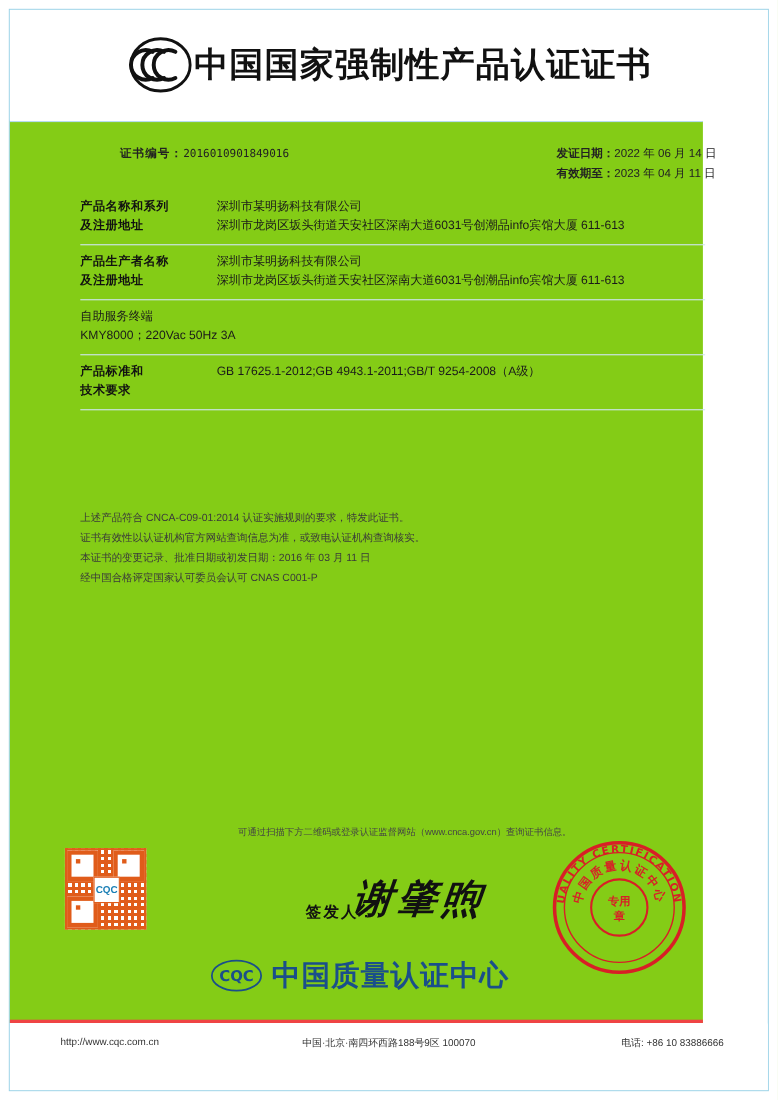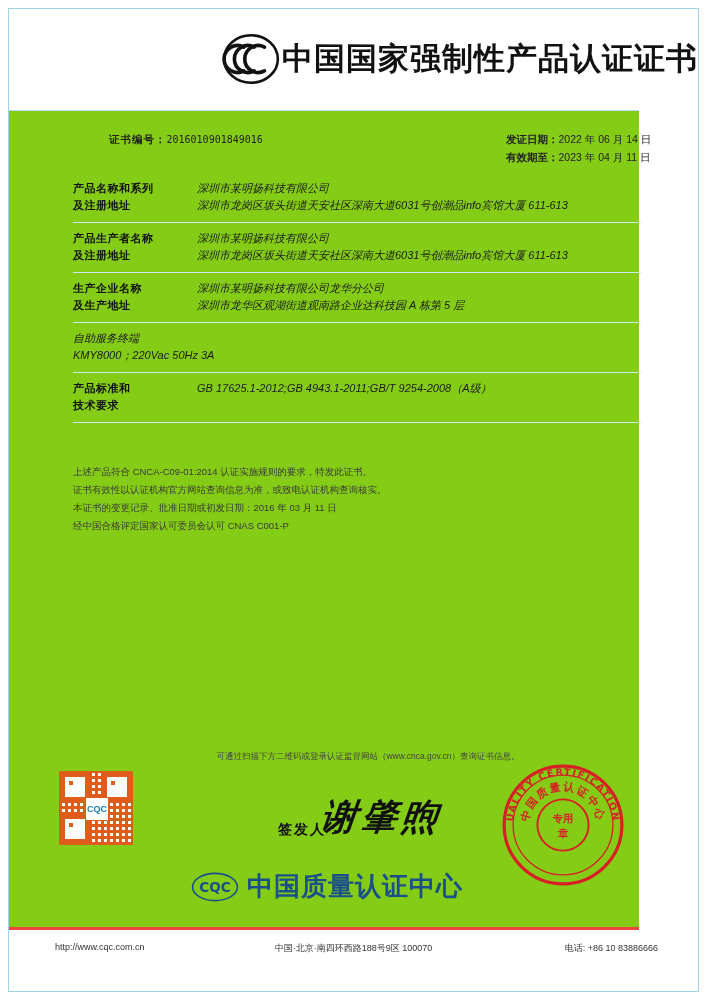--- a/index.html
+++ b/index.html
@@ -30,21 +30,21 @@
   
   .header {
     position: absolute;
     left: 9px;
     top: 9px;
     width: 689px;
     height: 100px;
     background: #ffffff;
     display: flex;
     align-items: center;
-    justify-content: flex-end;
+    justify-content: center;
   }
   .ccc-logo {
     width: 62px;
     height: 58px;
   }
   .header-title {
     font-family: "DejaVu Sans", "Liberation Sans", sans-serif;
     font-size: 31px;
     font-weight: bold;
     letter-spacing: 1px;
@@ -117,21 +117,20 @@
     font-weight: bold;
     color: #111;
     line-height: 17px;
     letter-spacing: 0.5px;
   }
   .field-value {
     flex: 1;
     font-size: 11px;
     color: #1a1a1a;
     line-height: 17px;
-    font-style: italic;
   }
   .field-value .line2 { display: block; }
   
   .notes {
     position: absolute;
     left: 64px;
     top: 352px;
     width: 560px;
     font-size: 9.5px;
     line-height: 18px;
@@ -332,30 +331,20 @@
         <div class="field-label">
           <div>产品生产者名称</div>
           <div>及注册地址</div>
         </div>
         <div class="field-value">
           <div>深圳市某明扬科技有限公司</div>
           <div class="line2">深圳市龙岗区坂头街道天安社区深南大道6031号创潮品info宾馆大厦 611-613</div>
         </div>
       </div>
 
-      <div class="field-row">
-        <div class="field-label">
-          <div>生产企业名称</div>
-          <div>及生产地址</div>
-        </div>
-        <div class="field-value">
-          <div>深圳市某明扬科技有限公司龙华分公司</div>
-          <div class="line2">深圳市龙华区观湖街道观南路企业达科技园 A 栋第 5 层</div>
-        </div>
-      </div>
 
       <div class="field-row">
         <div class="field-value">
           <div>自助服务终端</div>
           <div class="line2">KMY8000；220Vac 50Hz 3A</div>
         </div>
       </div>
 
       <div class="field-row last">
         <div class="field-label">

